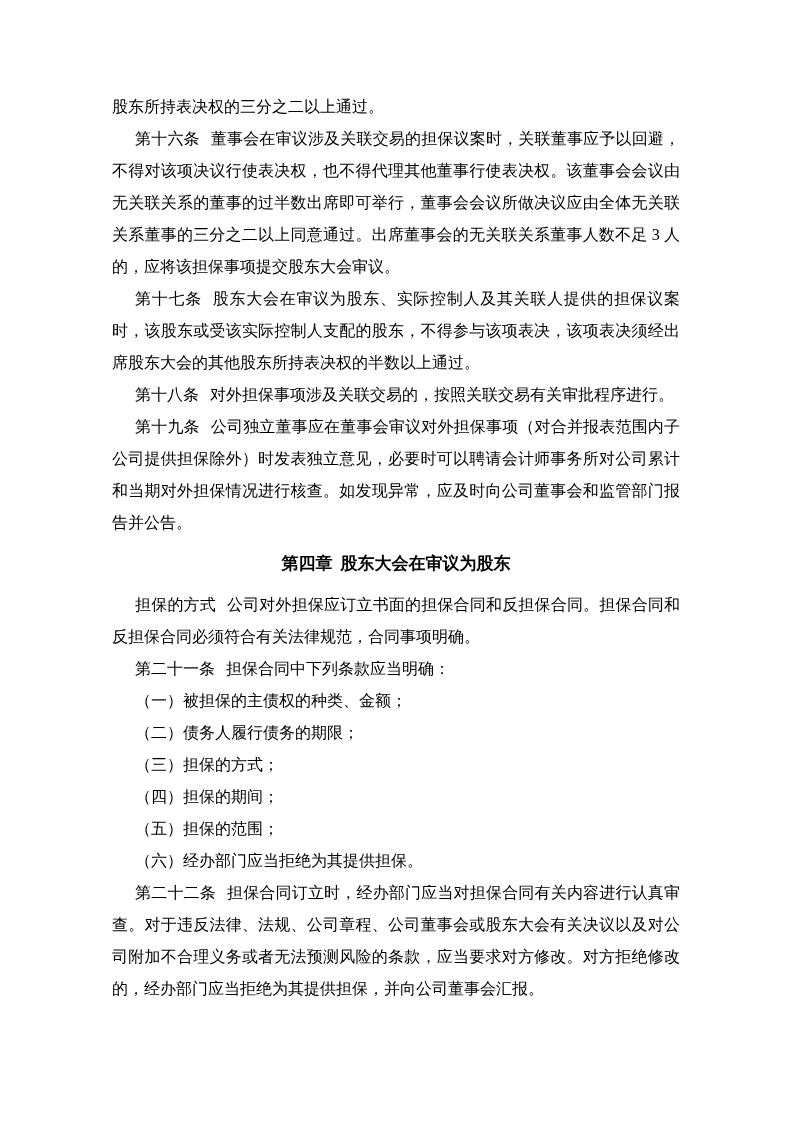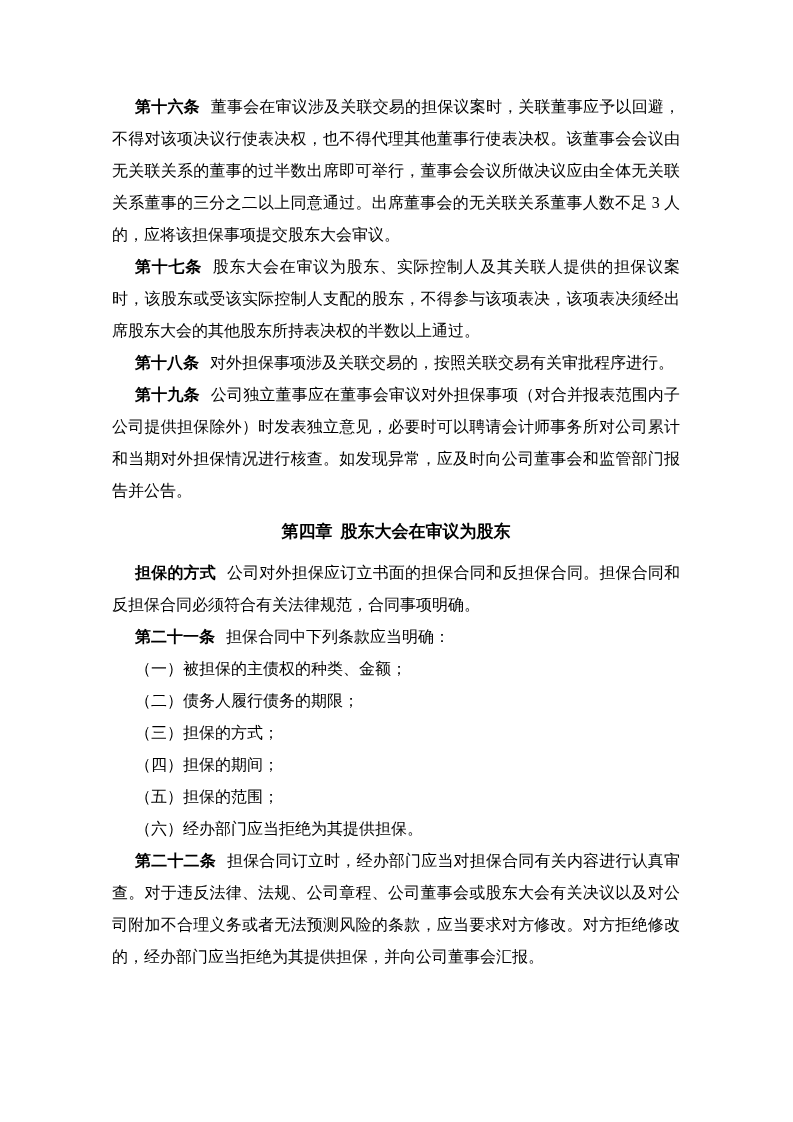--- a/index.html
+++ b/index.html
@@ -27,21 +27,21 @@
     text-justify: inter-ideograph;
   }
   .doc-content p {
     margin: 0;
     padding: 0;
   }
   .para.indent {
     text-indent: 23px;
   }
   .article-label {
-    font-weight: bold;
+    font-weight: normal;
     margin-right: 11px;
   }
   .chapter-heading {
     text-align: center;
     font-weight: bold;
     font-size: 17px;
     margin: 9px 0 9px 0 !important;
     text-indent: 0;
   }
   .chapter-label {
@@ -50,20 +50,21 @@
   .clause {
     text-indent: 23px;
   }
 </style>
 </head>
 <body>
 
 <div class="page">
   <div class="doc-content">
 
+    <p class="para"><span>股东所持表决权的三分之二以上通过。</span></p>
 
     <p class="para indent"><span class="article-label">第十六条</span><span>董事会在审议涉及关联交易的担保议案时，关联董事应予以回避，不得对该项决议行使表决权，也不得代理其他董事行使表决权。该董事会会议由无关联关系的董事的过半数出席即可举行，董事会会议所做决议应由全体无关联关系董事的三分之二以上同意通过。出席董事会的无关联关系董事人数不足 3 人的，应将该担保事项提交股东大会审议。</span></p>
 
     <p class="para indent"><span class="article-label">第十七条</span><span>股东大会在审议为股东、实际控制人及其关联人提供的担保议案时，该股东或受该实际控制人支配的股东，不得参与该项表决，该项表决须经出席股东大会的其他股东所持表决权的半数以上通过。</span></p>
 
     <p class="para indent"><span class="article-label">第十八条</span><span>对外担保事项涉及关联交易的，按照关联交易有关审批程序进行。</span></p>
 
     <p class="para indent"><span class="article-label">第十九条</span><span>公司独立董事应在董事会审议对外担保事项（对合并报表范围内子公司提供担保除外）时发表独立意见，必要时可以聘请会计师事务所对公司累计和当期对外担保情况进行核查。如发现异常，应及时向公司董事会和监管部门报告并公告。</span></p>
 
     <p class="chapter-heading"><span class="chapter-label">第四章</span><span>股东大会在审议为股东</span></p>

